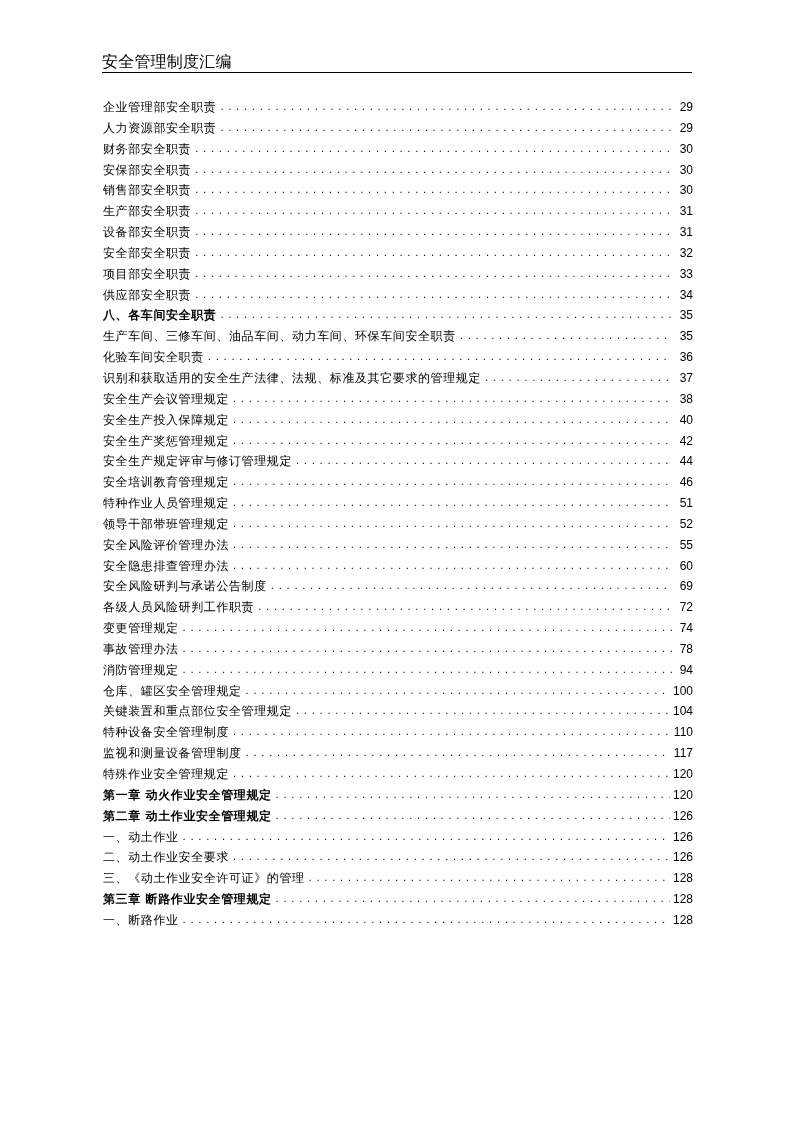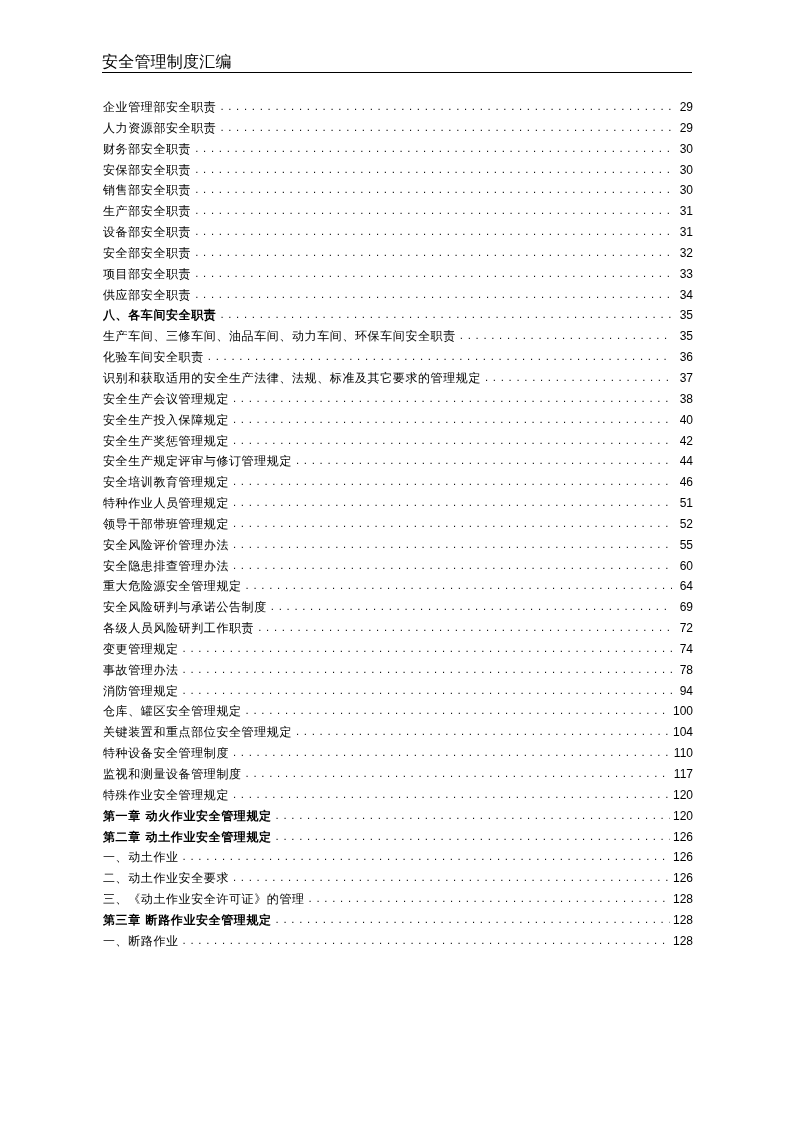--- a/index.html
+++ b/index.html
@@ -198,25 +198,20 @@
     <span class="toc-title">安全风险评价管理办法</span>
     <span class="toc-leader"></span>
     <span class="toc-page">55</span>
   </li>
     <li class="toc-row">
     <span class="toc-title">安全隐患排查管理办法</span>
     <span class="toc-leader"></span>
     <span class="toc-page">60</span>
   </li>
     <li class="toc-row">
-    <span class="toc-title">重大危险源安全管理规定</span>
-    <span class="toc-leader"></span>
-    <span class="toc-page">64</span>
-  </li>
-    <li class="toc-row">
     <span class="toc-title">安全风险研判与承诺公告制度</span>
     <span class="toc-leader"></span>
     <span class="toc-page">69</span>
   </li>
     <li class="toc-row">
     <span class="toc-title">各级人员风险研判工作职责</span>
     <span class="toc-leader"></span>
     <span class="toc-page">72</span>
   </li>
     <li class="toc-row">

